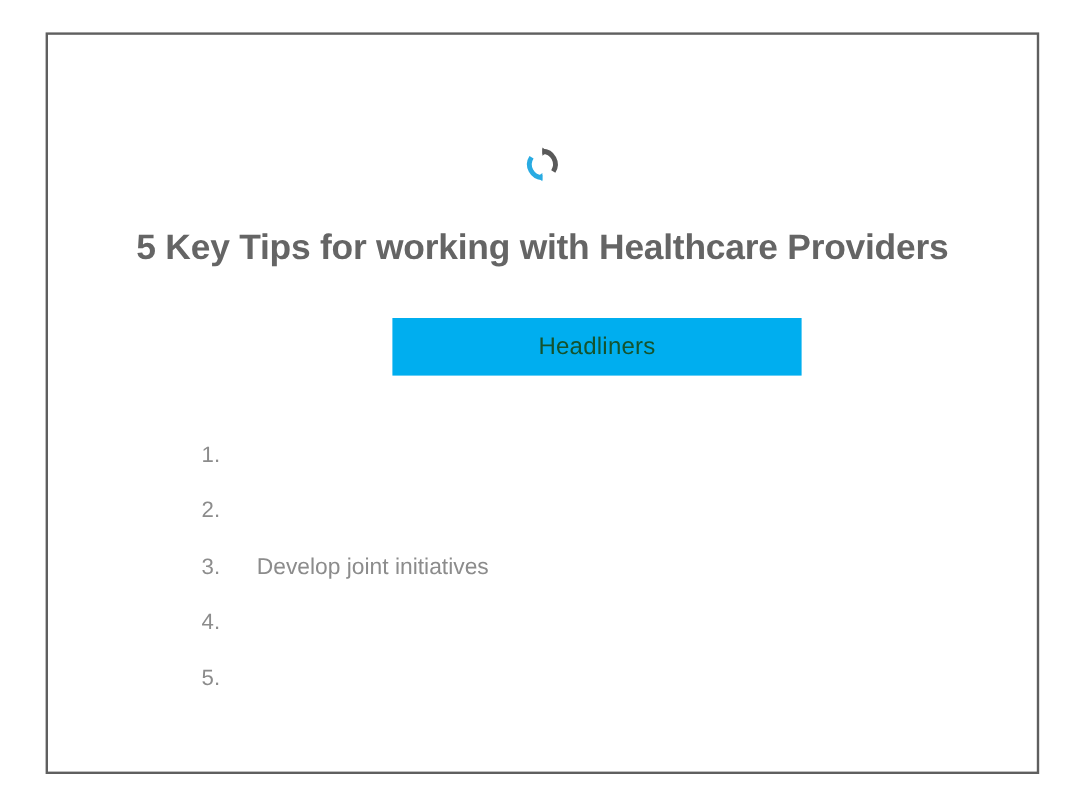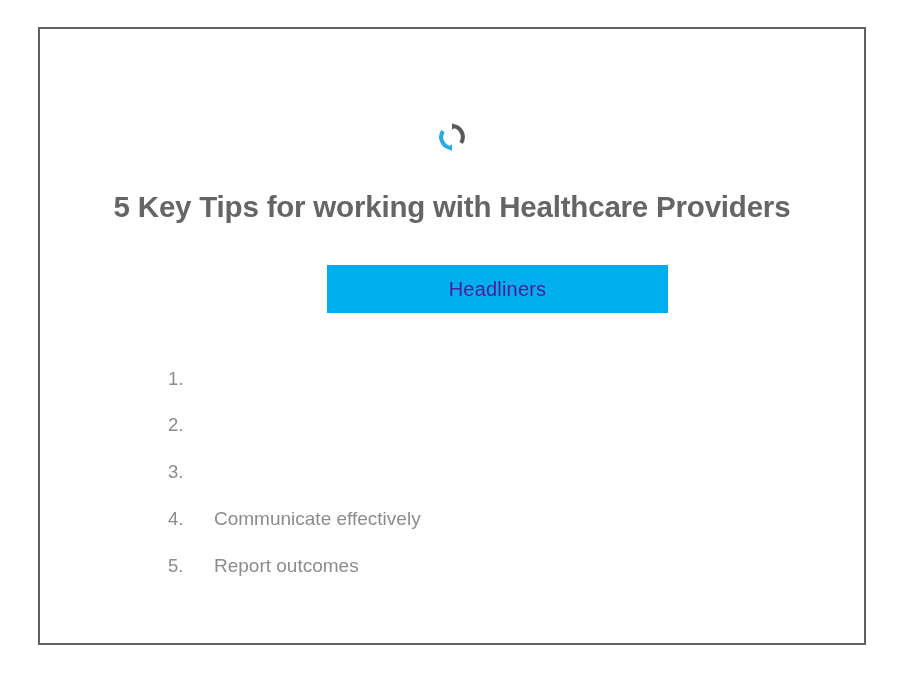--- a/index.html
+++ b/index.html
@@ -73,21 +73,21 @@
     left: 287px;
     top: 236px;
     width: 341px;
     height: 48px;
     background: #00aeef;
     display: flex;
     align-items: center;
     justify-content: center;
   }
   .banner-label {
-    color: #4c1d95;
+    color: #14532d;
     font-size: 20px;
     font-weight: normal;
     letter-spacing: 0.2px;
     line-height: 1;
   }
 
   
   .tips-list {
     position: absolute;
     left: 128px;
@@ -143,28 +143,27 @@
       <div class="tip-row">
         <span class="tip-num">1.</span>
       </div>
 
       <div class="tip-row">
         <span class="tip-num">2.</span>
       </div>
 
       <div class="tip-row">
         <span class="tip-num">3.</span>
+        <span class="tip-text">Develop joint initiatives</span>
       </div>
 
       <div class="tip-row">
         <span class="tip-num">4.</span>
-        <span class="tip-text">Communicate effectively</span>
       </div>
 
       <div class="tip-row">
         <span class="tip-num">5.</span>
-        <span class="tip-text">Report outcomes</span>
       </div>
 
     </div>
 
   </div>
 </div>
 
 </body></html>

